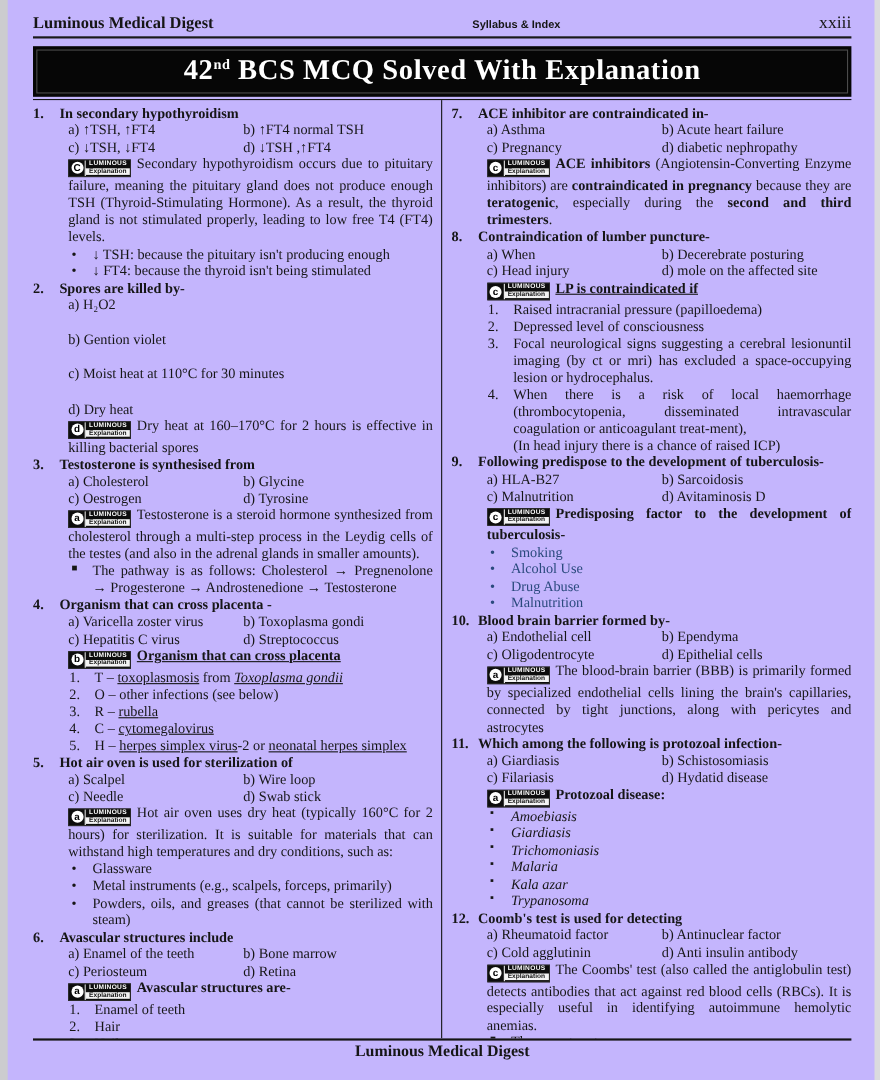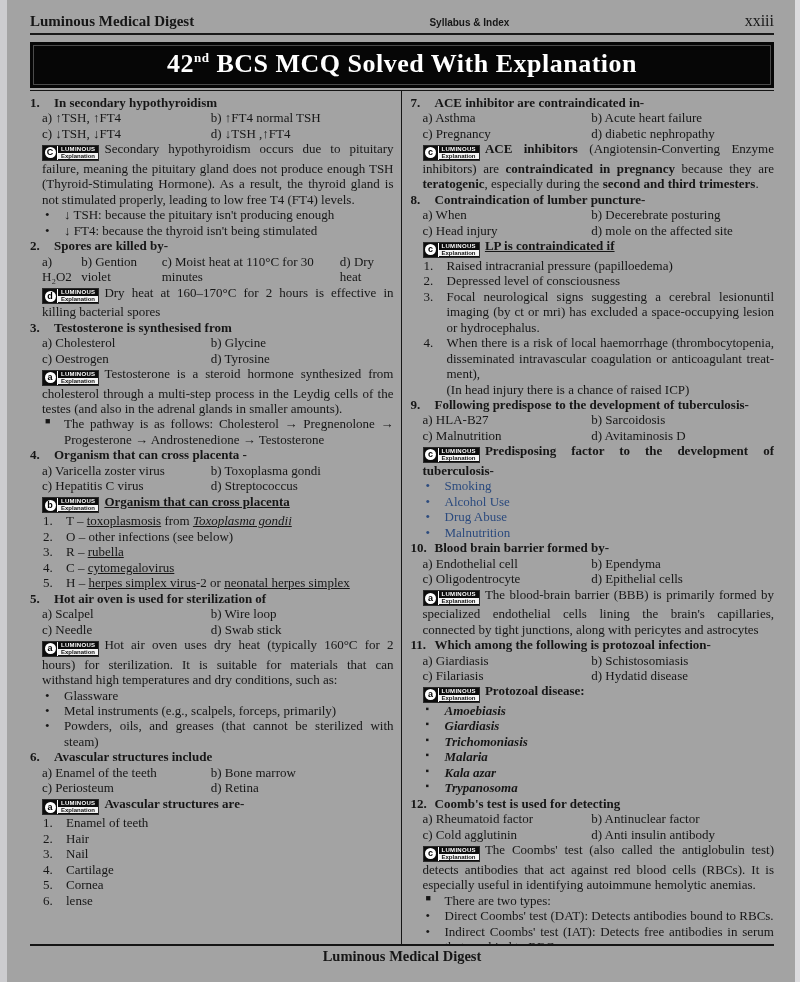--- a/index.html
+++ b/index.html
@@ -1,17 +1,17 @@
 <!DOCTYPE html>
 <html><head>
 <meta charset="utf-8">
 <style>
   html,body{margin:0;padding:0;background:#e7e7e9;}
   .page{
-    width:800px;height:982px;margin:0 auto;background:#a3a3a3;
+    width:800px;height:982px;margin:0 auto;background:#c4b5fd;
     box-sizing:border-box;border-left:7px solid #cccccf;border-right:5px solid #dbdbde;
     padding:0 21px 0 23px;overflow:hidden;position:relative;
     font-family:"Liberation Serif","DejaVu Serif",serif;color:#161616;
   }
   
   .header{display:flex;align-items:baseline;justify-content:space-between;
     padding-top:12px;padding-bottom:3px;border-bottom:2px solid #1a1a1a;}
   .header-left{font-weight:bold;font-size:15px;}
   .header-center{font-family:"Liberation Sans","DejaVu Sans",sans-serif;font-weight:bold;font-size:10px;}
   .header-right{font-size:16px;}
@@ -24,33 +24,33 @@
   
   .content{display:flex;border-top:1.5px solid #151515;margin-top:2px;height:853px;overflow:hidden;}
   .col{flex:1;box-sizing:border-box;padding-top:4px;}
   .col-left{padding-right:7px;border-right:1.5px solid #151515;}
   .col-right{padding-left:9px;}
   
   .q{font-size:13px;line-height:1.19;}
   .q-head{display:flex;}
   .q-num{font-weight:bold;width:24px;flex:none;}
   .q-title{font-weight:bold;}
-  .q-body{margin-left:12px;}
+  .q-body{margin-left:32px;}
   .opts-grid{display:grid;grid-template-columns:48% 52%;}
-  .opts-stack{display:flex;flex-direction:row;}
+  .opts-stack{display:flex;flex-direction:column;gap:16px;}
   .para{text-align:justify;}
   .note{padding-left:24px;}
   .li{display:flex;}
   .li-marker{flex:none;width:22px;padding-left:3px;box-sizing:border-box;}
   .li-marker.sq{font-size:9px;}
   .li-marker.ssq{font-size:10px;}
   .li-num{flex:none;width:24px;padding-left:1px;box-sizing:border-box;}
   .li-text{flex:1;text-align:justify;}
   .blue{color:#2b4a7e;}
-  .italic{font-style:italic;font-weight:bold;}
+  .italic{font-style:italic;}
   
   .badge{display:inline-flex;align-items:stretch;height:14px;vertical-align:-2px;
     margin-right:5px;border:1px solid #2a2a2a;background:#0d0d0d;}
   .badge-letter{width:14px;display:flex;align-items:center;justify-content:center;background:#0d0d0d;}
   .badge-letter>span{display:block;width:11px;height:11px;border-radius:50%;background:#fff;
     color:#000;font-size:9px;font-weight:bold;line-height:11px;text-align:center;
     font-family:"Liberation Sans","DejaVu Sans",sans-serif;}
   .badge-label{display:flex;flex-direction:column;font-family:"Liberation Sans","DejaVu Sans",sans-serif;
     font-weight:bold;border-left:1px solid #fff;}
   .badge-top{background:#0d0d0d;color:#fff;font-size:6px;line-height:7px;padding:0 3px;letter-spacing:.3px;}

